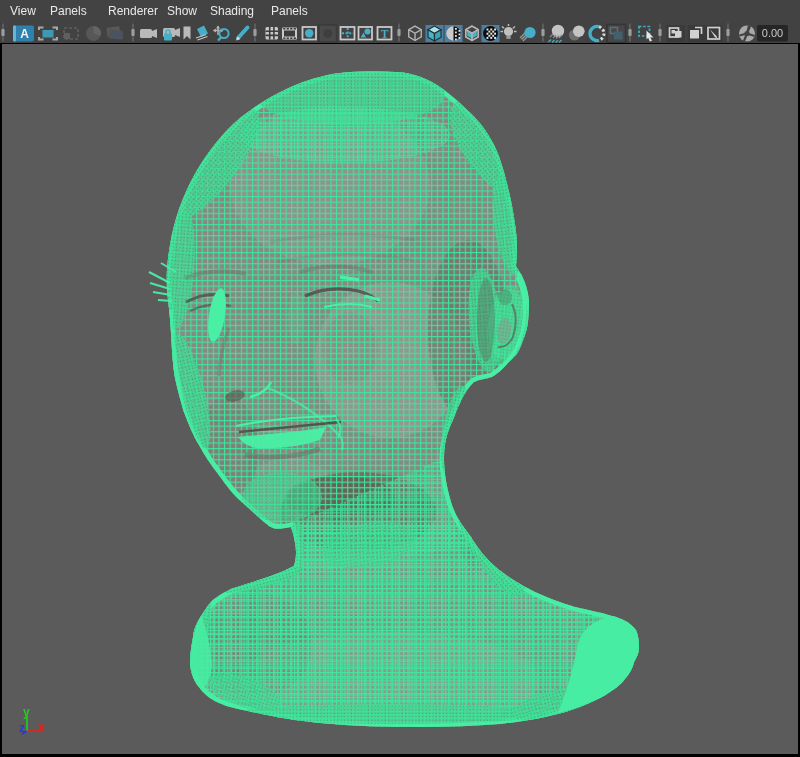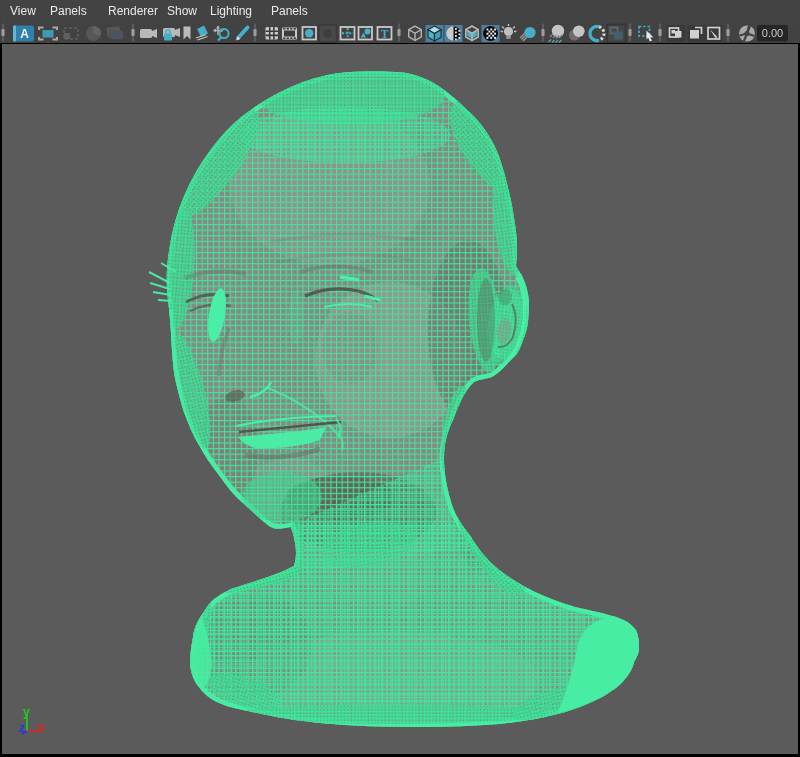--- a/index.html
+++ b/index.html
@@ -11,21 +11,21 @@
   #vpinner{position:absolute;top:1px;left:2px;width:796px;height:710px;background:#5b5b5b;}
   #scene{position:absolute;top:0;left:0;}
 </style>
 </head>
 <body>
 <div id="menubar">
   <span style="left:10px">View</span>
   <span style="left:50px">Panels</span>
   <span style="left:108px">Renderer</span>
   <span style="left:167px">Show</span>
-  <span style="left:210px">Lighting</span>
+  <span style="left:210px">Shading</span>
   <span style="left:271px">Panels</span>
 </div>
 <div id="toolbar">
 <svg width="800" height="21">
 <line x1="3" y1="1.5" x2="3" y2="19.5" stroke="#6e6e6e" stroke-width="1.2"></line>
 <rect x="1.4" y="7" width="3.2" height="7" rx="1" fill="#9d9d9d"></rect>
 <rect x="13" y="3.5" width="21" height="16" rx="2" fill="#2e81ad"></rect>
 <rect x="13" y="3.5" width="3" height="16" rx="1" fill="#63b7d6"></rect>
 <text x="24.5" y="16" font-size="12" font-weight="bold" fill="#f2f2f2" text-anchor="middle" font-family="Liberation Sans">A</text>
 <g stroke="#a8a8a8" stroke-width="2" fill="none">

